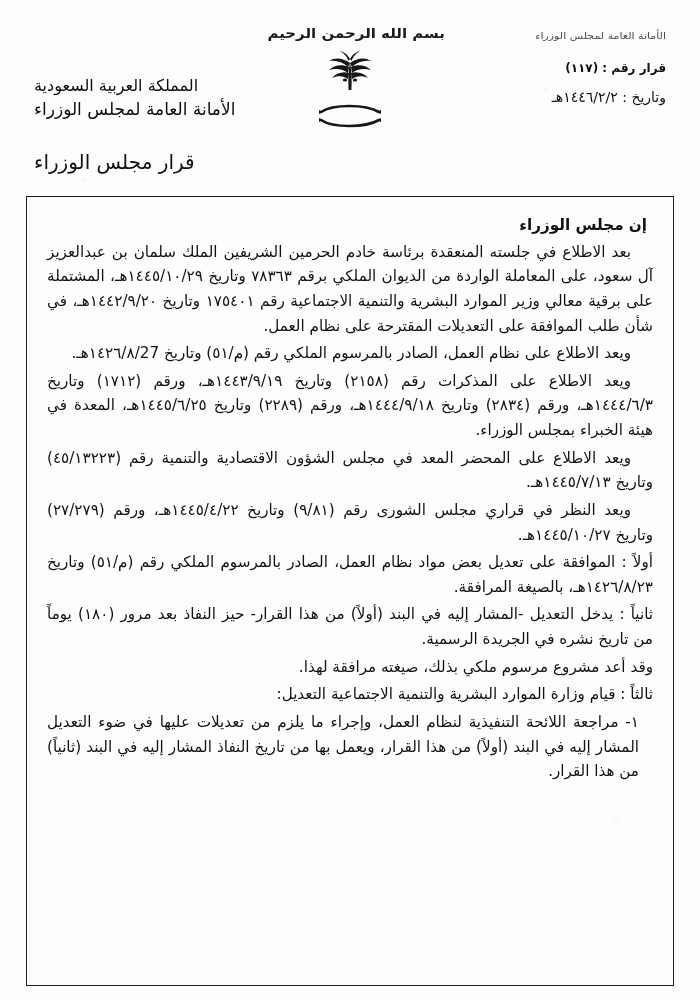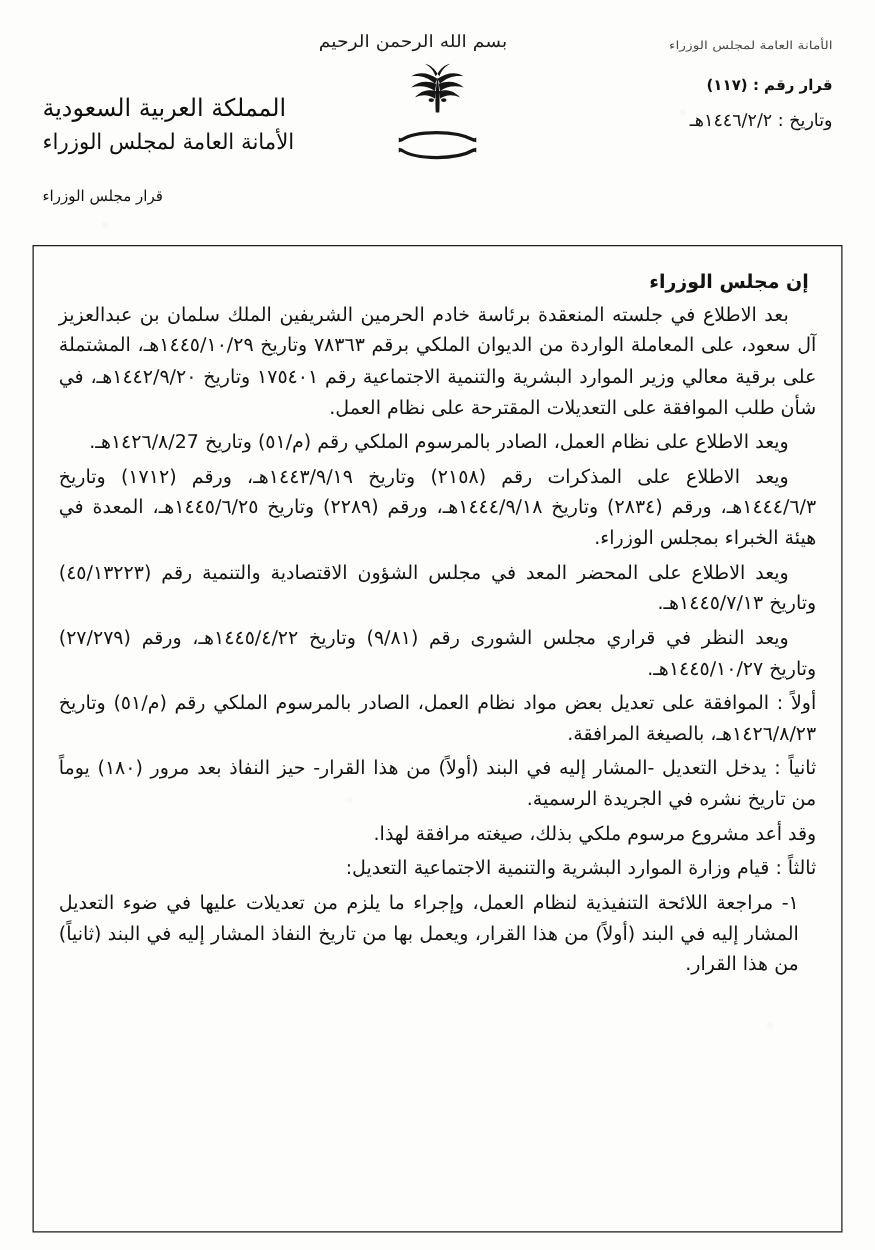--- a/index.html
+++ b/index.html
@@ -66,21 +66,22 @@
     white-space: nowrap;
   }
 
   .hdr-center {
     position: absolute;
     top: 24px;
     left: 0;
     right: 0;
     margin: 0 auto;
     width: 190px;
-    text-align: left;
+    text-align: right;
+    font-weight: bold;
   }
   .basmala {
     font-size: 15px;
     color: #1a1a1a;
     letter-spacing: -0.5px;
     transform: scaleY(0.9);
   }
   .emblem {
     margin: 8px auto 0 auto;
     width: 74px;
@@ -90,33 +91,33 @@
   .emblem svg { display: block; }
 
   .hdr-right {
     position: absolute;
     top: 74px;
     left: 34px;
     width: 250px;
     text-align: left;
   }
   .org-line {
-    font-size: 19px;
+    font-size: 16px;
     color: #0e0e0e;
     line-height: 1.45;
     white-space: nowrap;
     transform: scaleY(1.02);
   }
   .org-line.l2 { font-size: 17px; }
 
   .council-title {
     position: absolute;
     left: 34px;
     top: 150px;
-    font-size: 12px;
+    font-size: 20px;
     color: #111;
     white-space: nowrap;
   }
 
   
   .frame {
     position: absolute;
     top: 196px;
     left: 26px;
     right: 26px;

